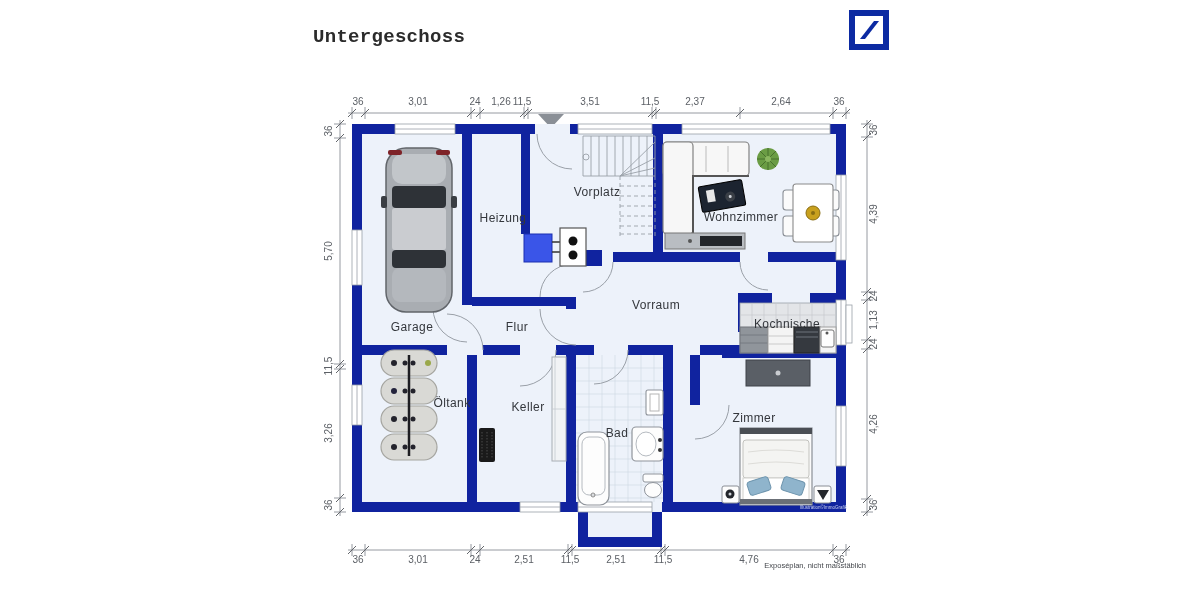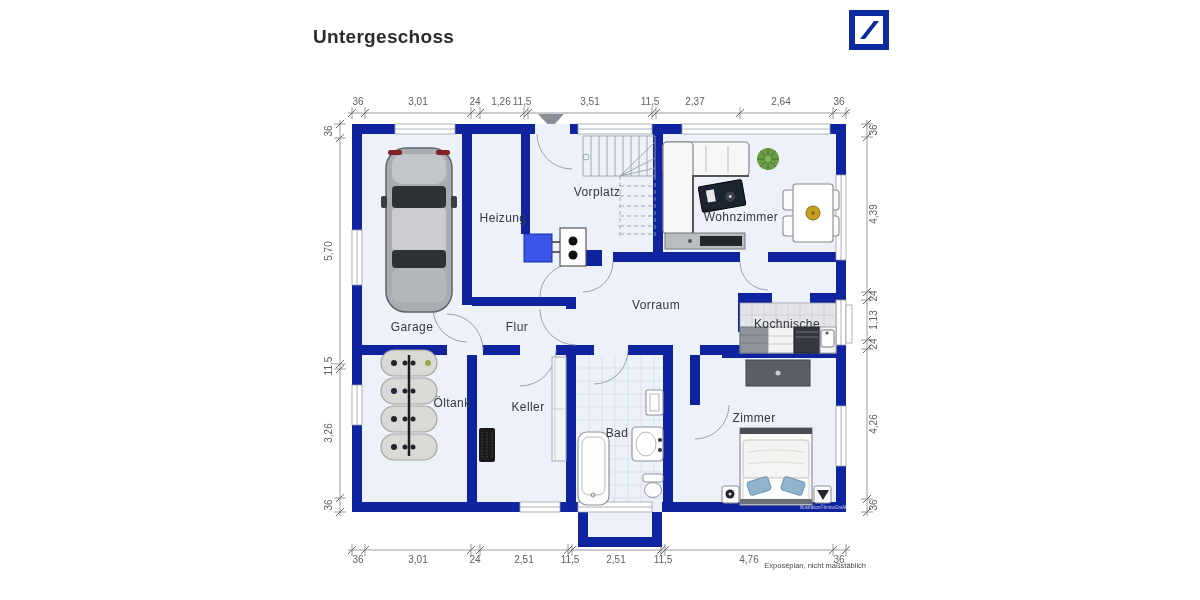--- a/index.html
+++ b/index.html
@@ -1,19 +1,19 @@
 <!DOCTYPE html>
 <html style="--wall: #10239f; --room_fill: #edf2fa; --logo_blue: #0c2aa2; --boiler_blue: #3a55e8; --dim_text: #5c6066; --label_text: #34373c;"><head>
 <meta charset="utf-8">
 <style>
   html,body{margin:0;padding:0;background:#fff;}
   body{width:1200px;height:600px;position:relative;overflow:hidden;
        font-family:"Liberation Sans",sans-serif;}
   .title{position:absolute;left:313px;top:26px;font-size:19px;font-weight:bold;
-         color:#2b2b2b;letter-spacing:.3px;}
+         color:#2b2b2b;letter-spacing:.3px;font-family:Liberation Mono, monospace;}
   .logo{position:absolute;left:849px;top:10px;width:40px;height:40px;}
   svg.plan{position:absolute;left:0;top:0;}
   .wall{fill:var(--wall,#10239f);}
   .roomfill{fill:var(--room_fill,#edf2fa);}
   .dimline{stroke:#8a8f96;stroke-width:.9;fill:none;}
   .tick{stroke:#63666b;stroke-width:1;fill:none;}
   .dimtext{font-size:10px;fill:#5c6066;text-anchor:middle;}
   .roomlabel{font-size:12px;fill:#34373c;letter-spacing:.4px;text-anchor:middle;}
   .door{stroke:#9aa0a8;stroke-width:1;fill:none;}
   .win{fill:#fff;stroke:#9aa0a8;stroke-width:.8;}

